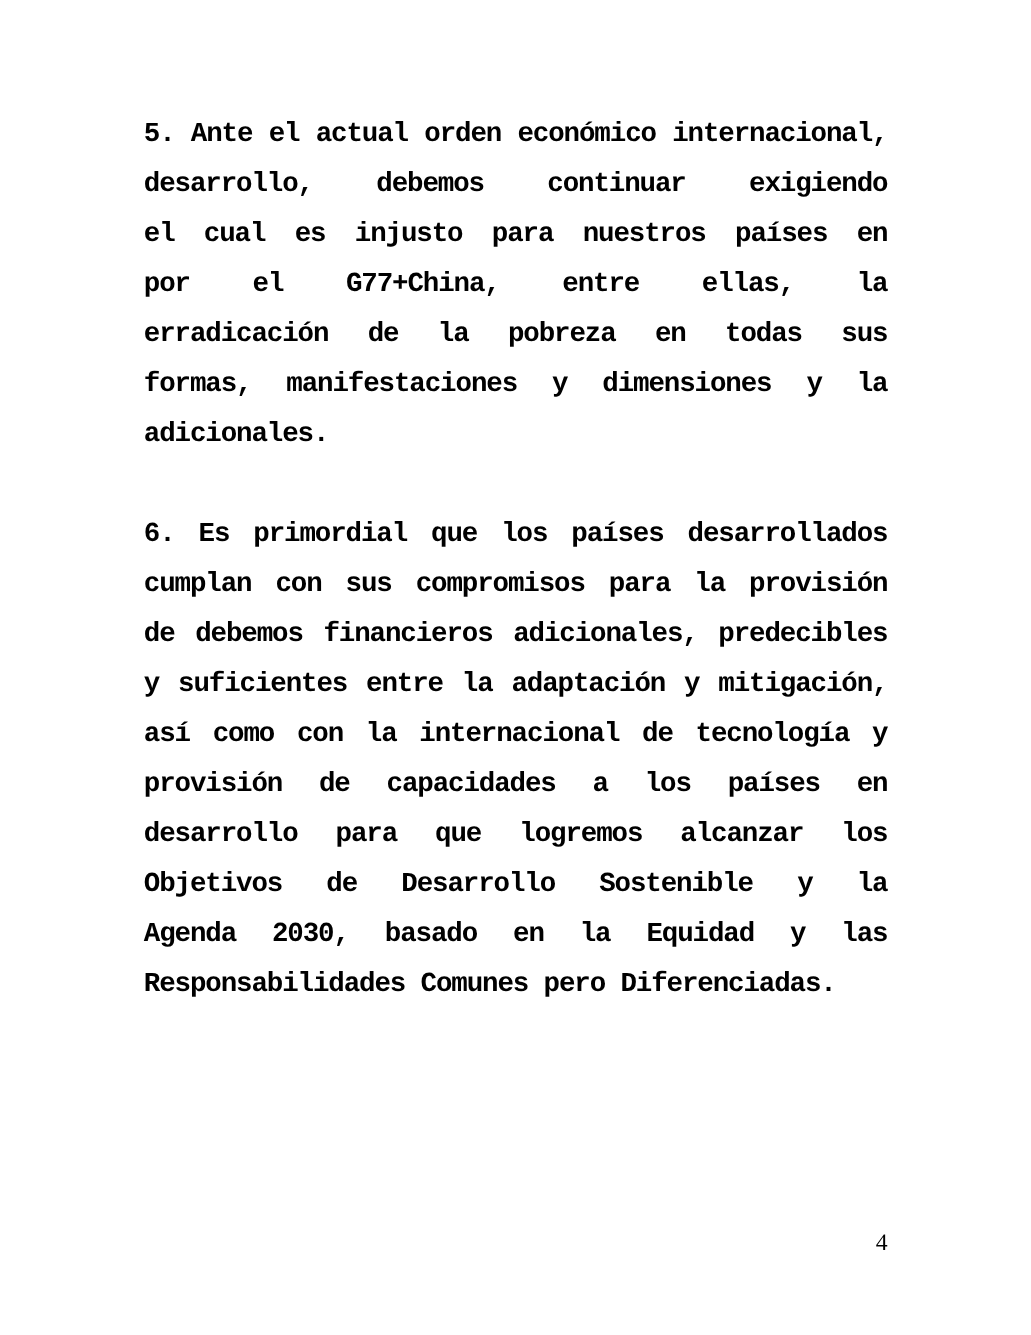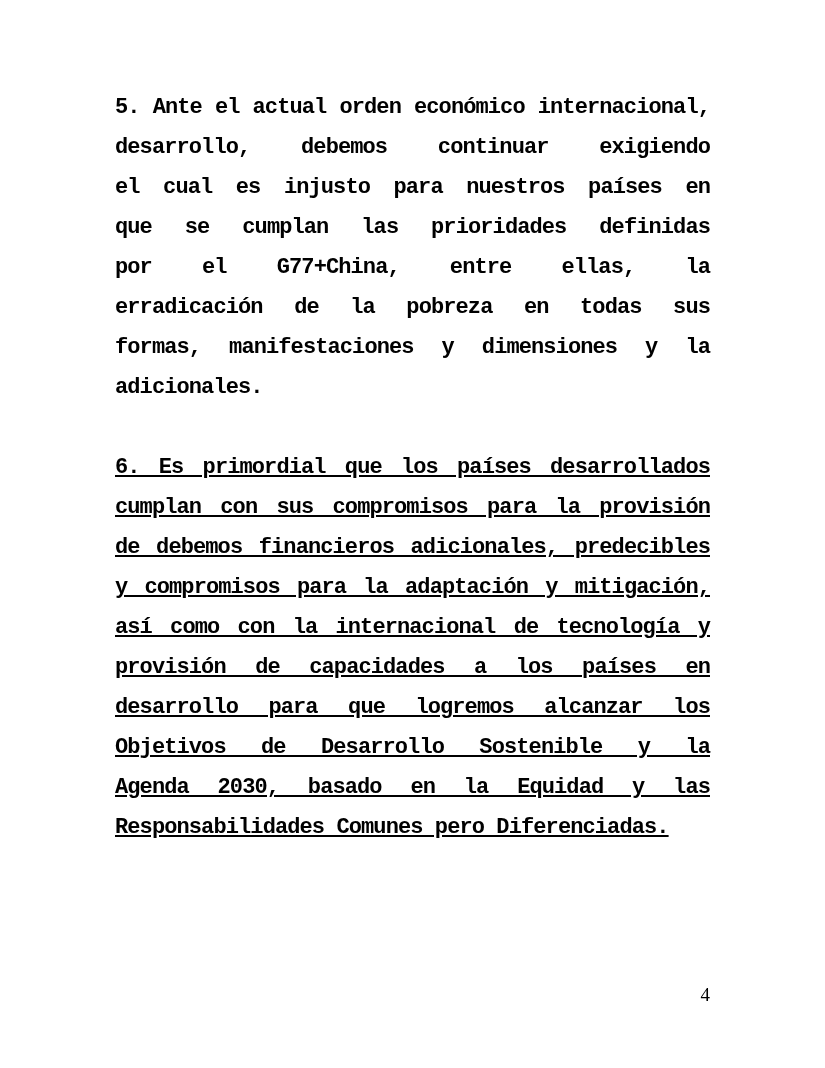--- a/index.html
+++ b/index.html
@@ -19,21 +19,21 @@
     left: 115px;
     top: 88px;
     width: 595px;
     font-family: "Liberation Mono", "DejaVu Sans Mono", monospace;
     font-weight: 700;
     font-size: 22px;
     letter-spacing: -0.9px;
     color: #000000;
   }
   .paragraph { margin: 0; padding: 0; }
-  .paragraph + .paragraph { margin-top: 40px; text-decoration: underline; }
+  .paragraph + .paragraph { margin-top: 40px; }
   .line {
     height: 40px;
     line-height: 40px;
     text-align: justify;
     text-align-last: justify;
     overflow: visible;
   }
   .line.last {
     text-align-last: left;
   }
@@ -52,32 +52,31 @@
 <body>
 
 <div class="page">
 
   <div class="content">
 
     <div class="paragraph">
       <div class="line">5. Ante el actual orden económico internacional,</div>
       <div class="line">desarrollo, debemos continuar exigiendo</div>
       <div class="line">el cual es injusto para nuestros países en</div>
-      <div class="line">que se cumplan las prioridades definidas</div>
       <div class="line">por el G77+China, entre ellas, la</div>
       <div class="line">erradicación de la pobreza en todas sus</div>
       <div class="line">formas, manifestaciones y dimensiones y la</div>
       <div class="line last">adicionales.</div>
     </div>
 
     <div class="paragraph">
       <div class="line">6. Es primordial que los países desarrollados</div>
       <div class="line">cumplan con sus compromisos para la provisión</div>
       <div class="line">de debemos financieros adicionales, predecibles</div>
-      <div class="line">y compromisos para la adaptación y mitigación,</div>
+      <div class="line">y suficientes entre la adaptación y mitigación,</div>
       <div class="line">así como con la internacional de tecnología y</div>
       <div class="line">provisión de capacidades a los países en</div>
       <div class="line">desarrollo para que logremos alcanzar los</div>
       <div class="line">Objetivos de Desarrollo Sostenible y la</div>
       <div class="line">Agenda 2030, basado en la Equidad y las</div>
       <div class="line last">Responsabilidades Comunes pero Diferenciadas.</div>
     </div>
 
 
   </div>

